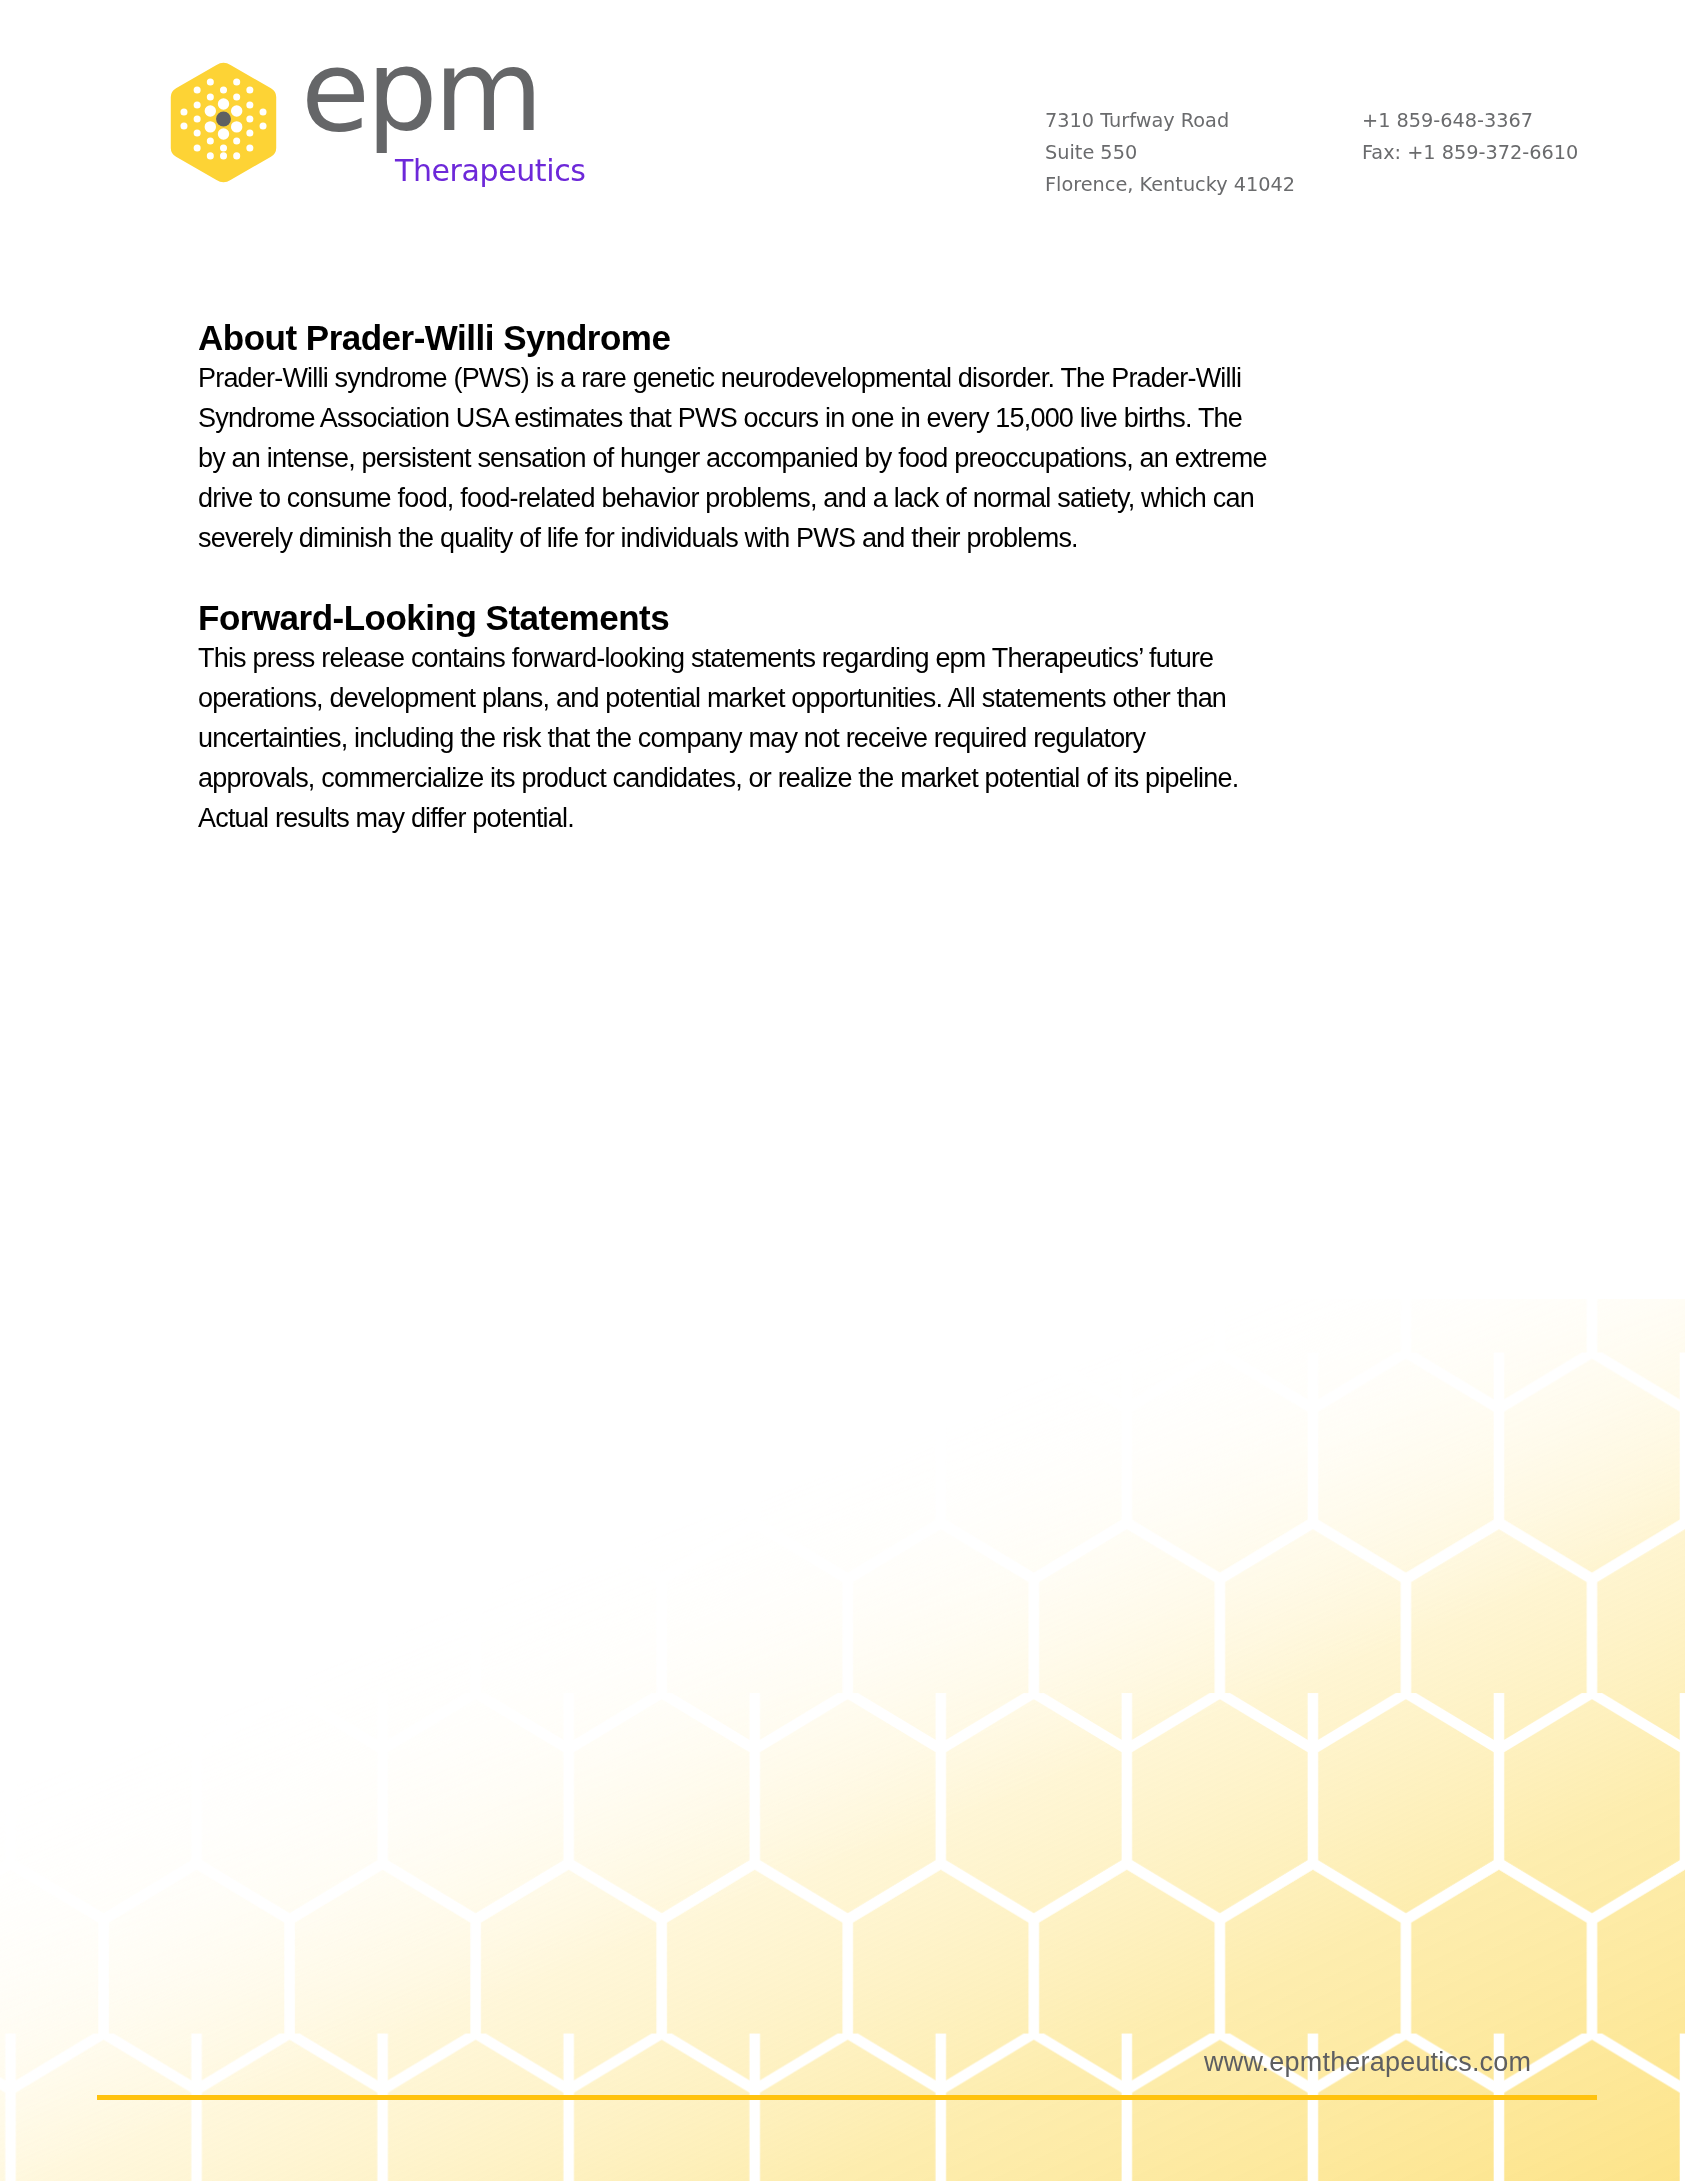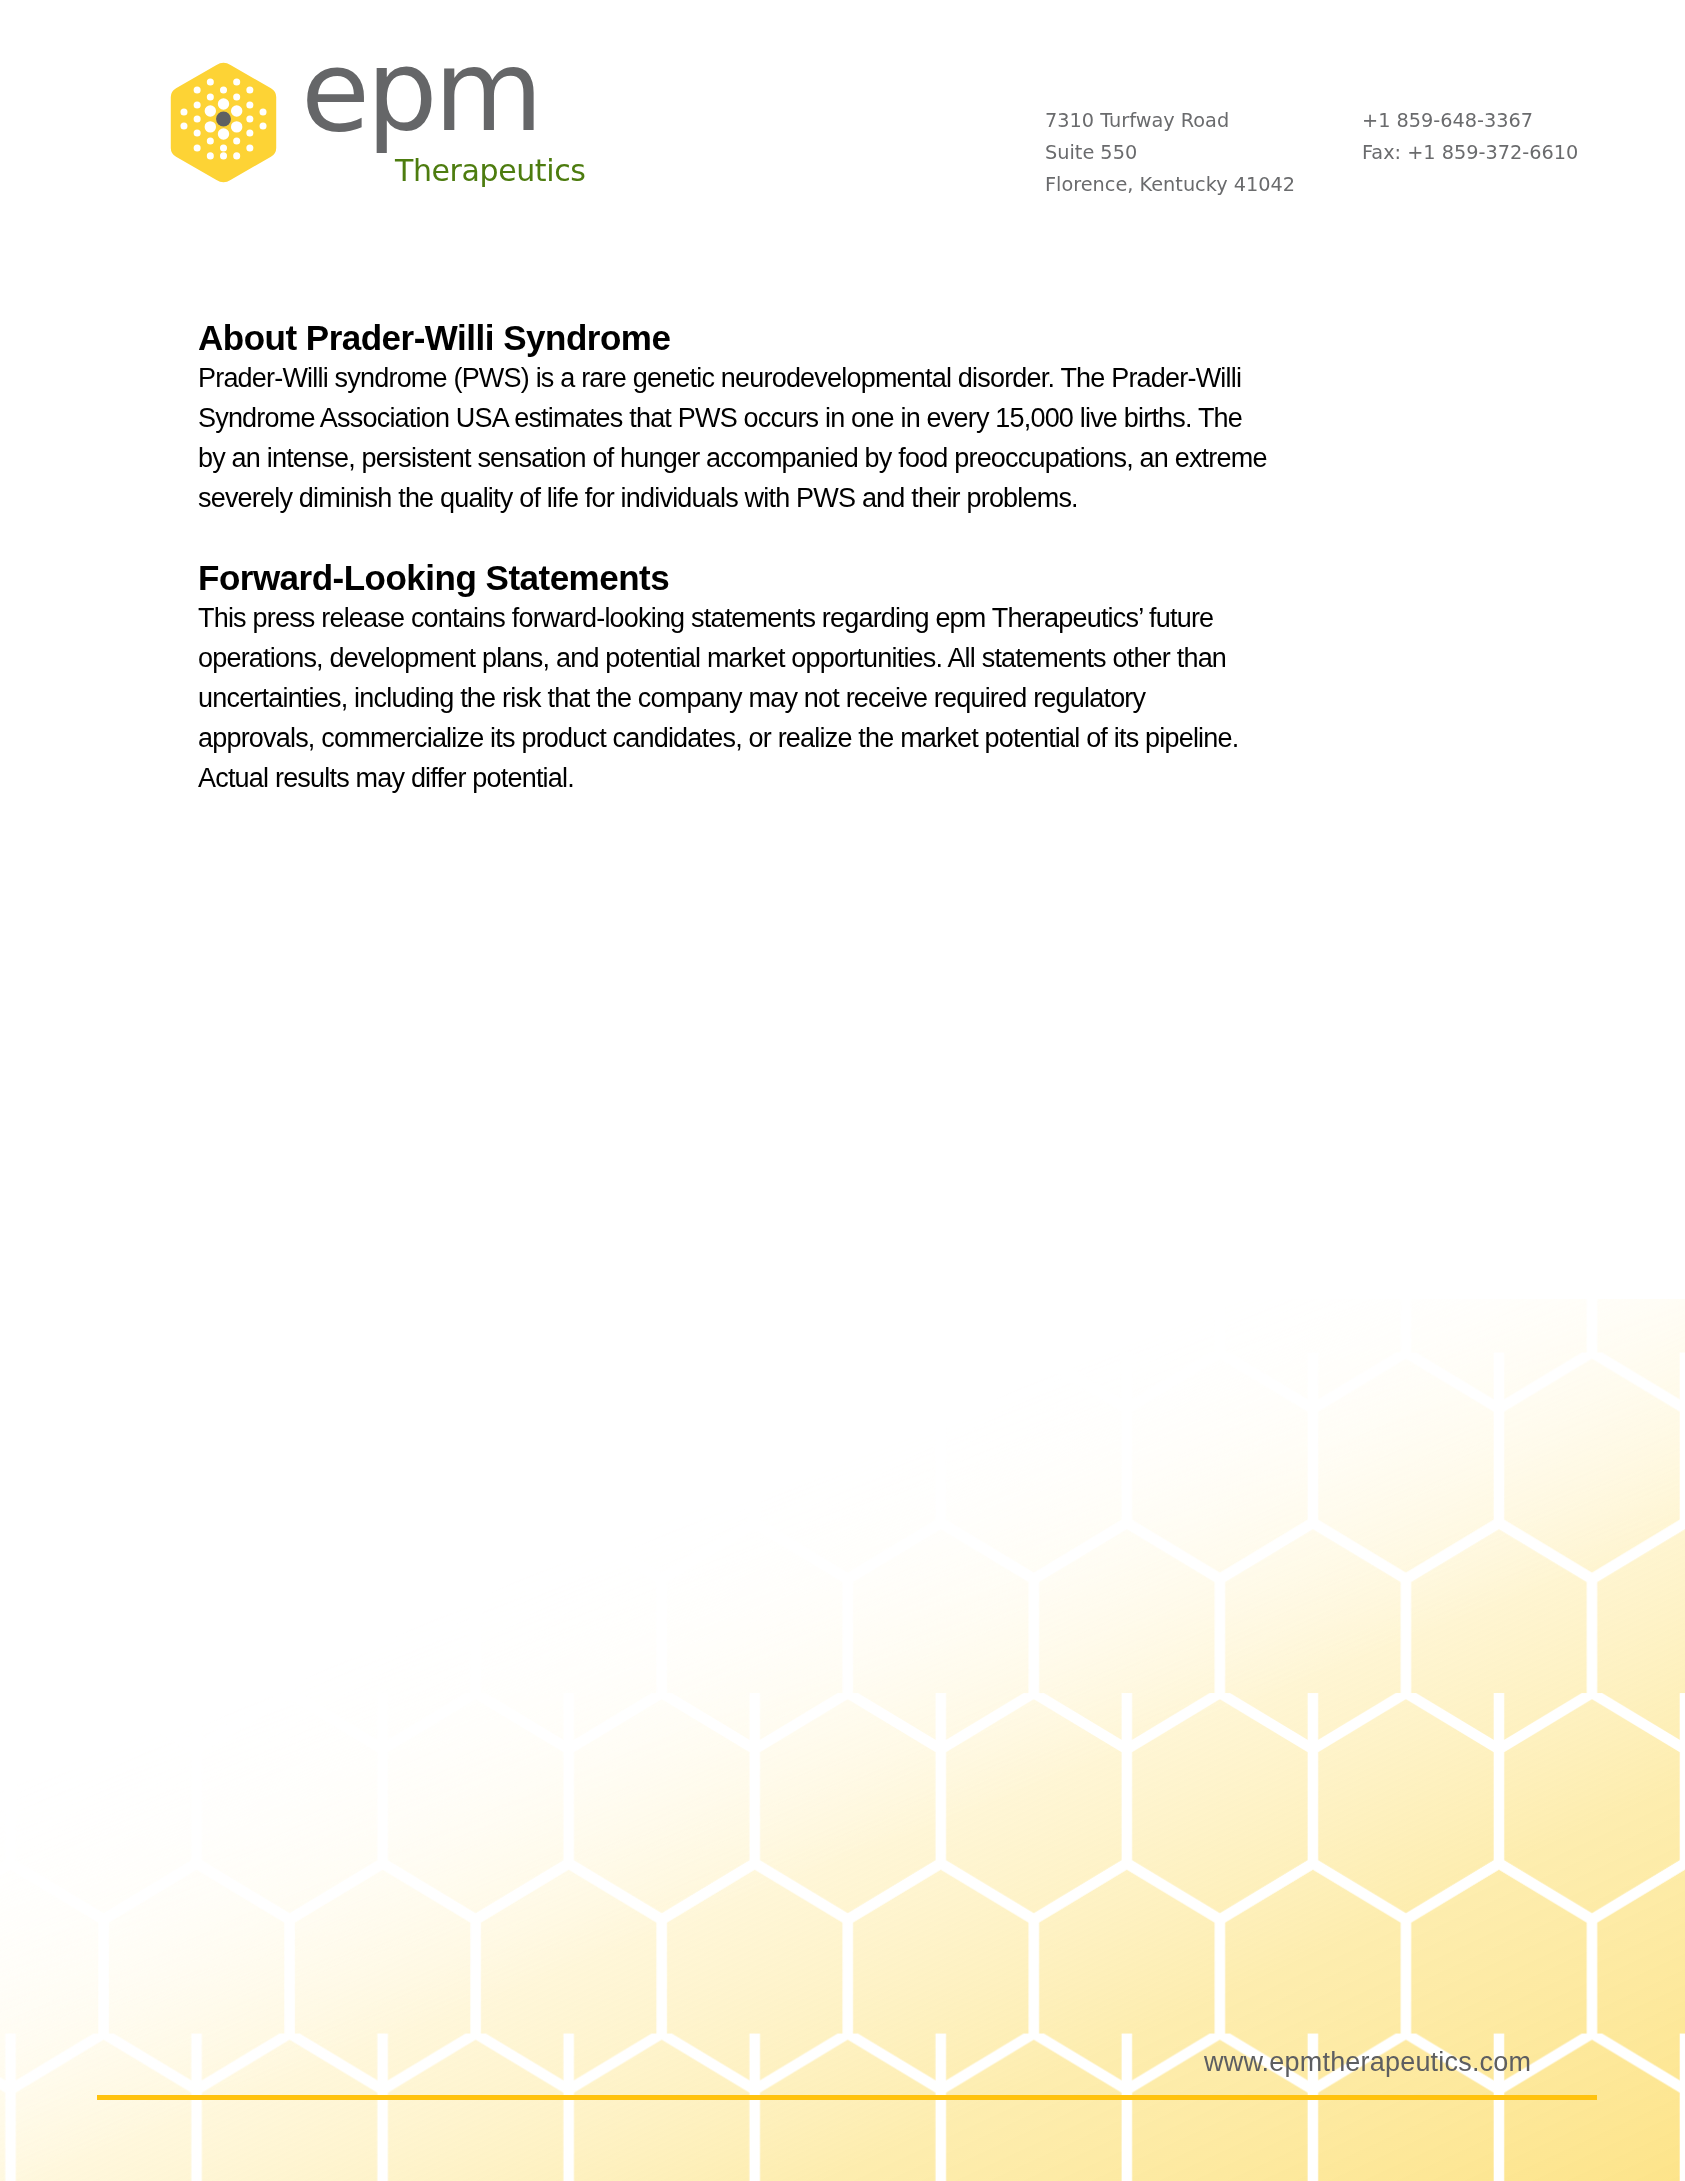--- a/index.html
+++ b/index.html
@@ -14,21 +14,21 @@
   .letterhead { position: absolute; left: 0; top: 0; width: 1685px; height: 228px; z-index: 2; padding-left: 44px; }
   .logo { position: absolute; left: 169px; top: 61px; width: 439px; height: 149px; }
   .logo-mark { position: absolute; left: 0; top: 0; width: 109px; height: 123px; }
   .logo-word {
     position: absolute; left: 132px; top: -26px;
     font-family: "DejaVu Sans", sans-serif; font-size: 112px; color: #656668;
     letter-spacing: -3.5px; line-height: 1; font-weight: normal;
   }
   .logo-sub {
     position: absolute; left: 226px; top: 95px;
-    font-family: "DejaVu Sans", sans-serif; font-size: 30px; color: #4d7c0f;
+    font-family: "DejaVu Sans", sans-serif; font-size: 30px; color: #6d28d9;
     letter-spacing: -0.4px; line-height: 1;
   }
 
   .contact { position: absolute; top: 105px; font-family: "DejaVu Sans", sans-serif; font-size: 19.3px; color: #6a6b6d; line-height: 32px; }
   .contact.address { left: 1017px; margin-left: 28px; }
   .contact.phones { left: 1362px; }
   .contact div { white-space: nowrap; }
 
   .content {
     position: absolute; left: 198px; top: 318px; width: 1317px; z-index: 2;
@@ -142,20 +142,21 @@
   </div>
 </header>
 
 <main class="content">
   <section class="section">
     <h2>About Prader-Willi Syndrome</h2>
     <p>
       <span class="line">Prader-Willi syndrome (PWS) is a rare genetic neurodevelopmental disorder. The Prader-Willi</span>
       <span class="line">Syndrome Association USA estimates that PWS occurs in one in every 15,000 live births. The</span>
       <span class="line">by an intense, persistent sensation of hunger accompanied by food preoccupations, an extreme</span>
+      <span class="line">drive to consume food, food-related behavior problems, and a lack of normal satiety, which can</span>
       <span class="line">severely diminish the quality of life for individuals with PWS and their problems.</span>
     </p>
   </section>
 
   <section class="section">
     <h2>Forward-Looking Statements</h2>
     <p>
       <span class="line">This press release contains forward-looking statements regarding epm Therapeutics’ future</span>
       <span class="line">operations, development plans, and potential market opportunities. All statements other than</span>
       <span class="line">uncertainties, including the risk that the company may not receive required regulatory</span>

